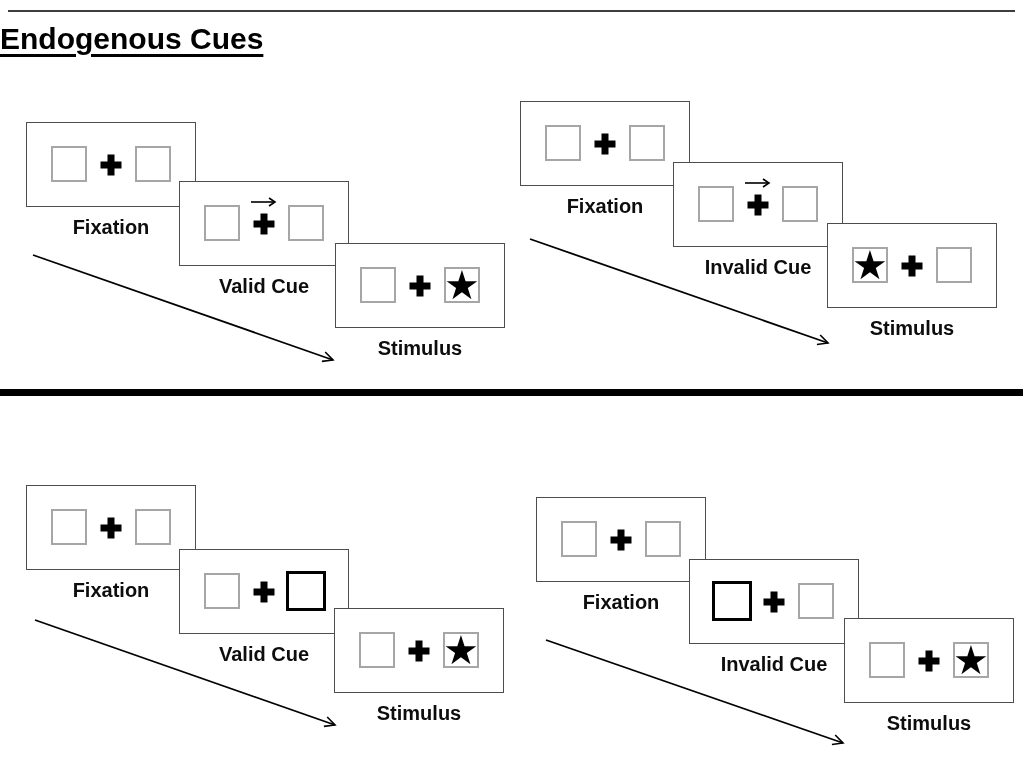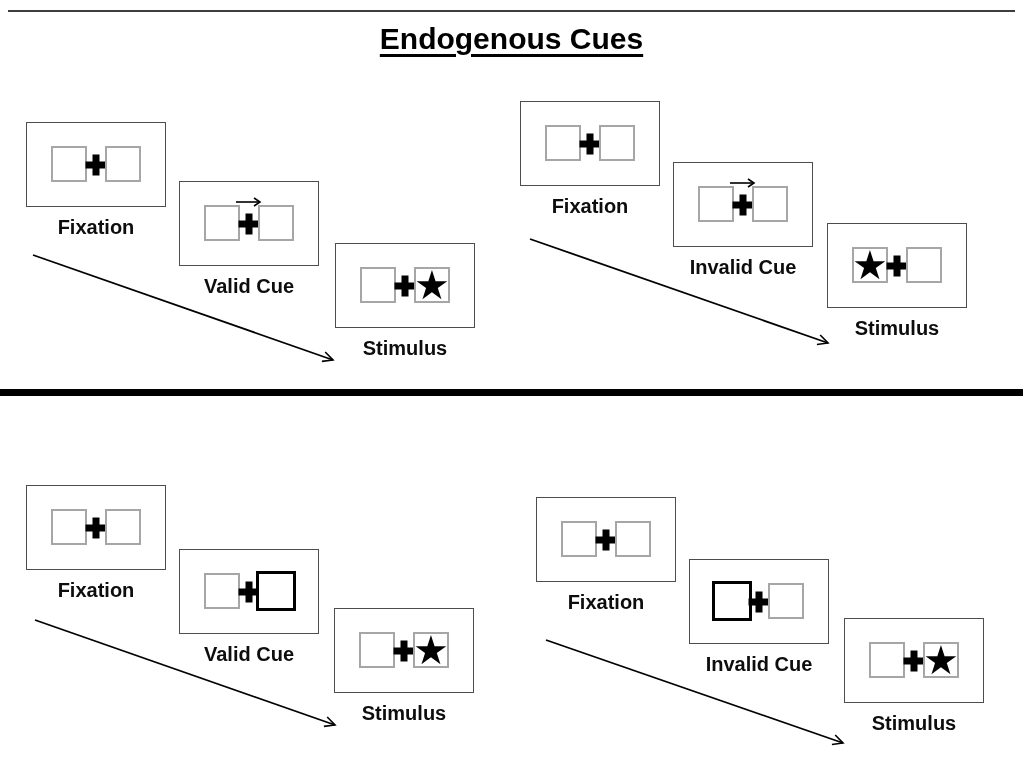--- a/index.html
+++ b/index.html
@@ -8,35 +8,35 @@
     width:1023px; height:767px; position:relative; overflow:hidden;
     font-family:"Liberation Sans", sans-serif; color:#000;
   }
   .stage { position:absolute; left:0; top:0; width:1023px; height:767px; }
 
   
   .top-rule { position:absolute; left:8px; right:8px; top:10px; height:2px; background:#3d3d3d; }
 
   
   .title {
-    position:absolute; left:0; width:100%; text-align:center;
+    position:absolute; left:0; width:100%; 
     font-size:30px; font-weight:bold; color:#000;
   }
   .title span {
     text-decoration:underline; text-decoration-thickness:3px; text-underline-offset:5px;
   }
   #title-endogenous { top:22px; }
   #title-exogenous  { top:416px; }
 
   
   .divider { position:absolute; left:0; top:389px; width:1023px; height:7px; background:#000; }
 
   
   .panel {
-    position:absolute; width:140px; height:85px; background:#fff;
+    position:absolute; width:170px; height:85px; background:#fff;
     border:1.5px solid #4d4d4d;
   }
   .sq {
     position:absolute; top:23px; width:36px; height:36px;
     border:2px solid #a6a6a6; background:#fff;
   }
   .sq.left  { left:24px; }
   .sq.right { right:24px; }
   .sq.bold  { width:40px; height:40px; top:21px; border:3.5px solid #000; }
   .sq.bold.left  { left:22px; }

